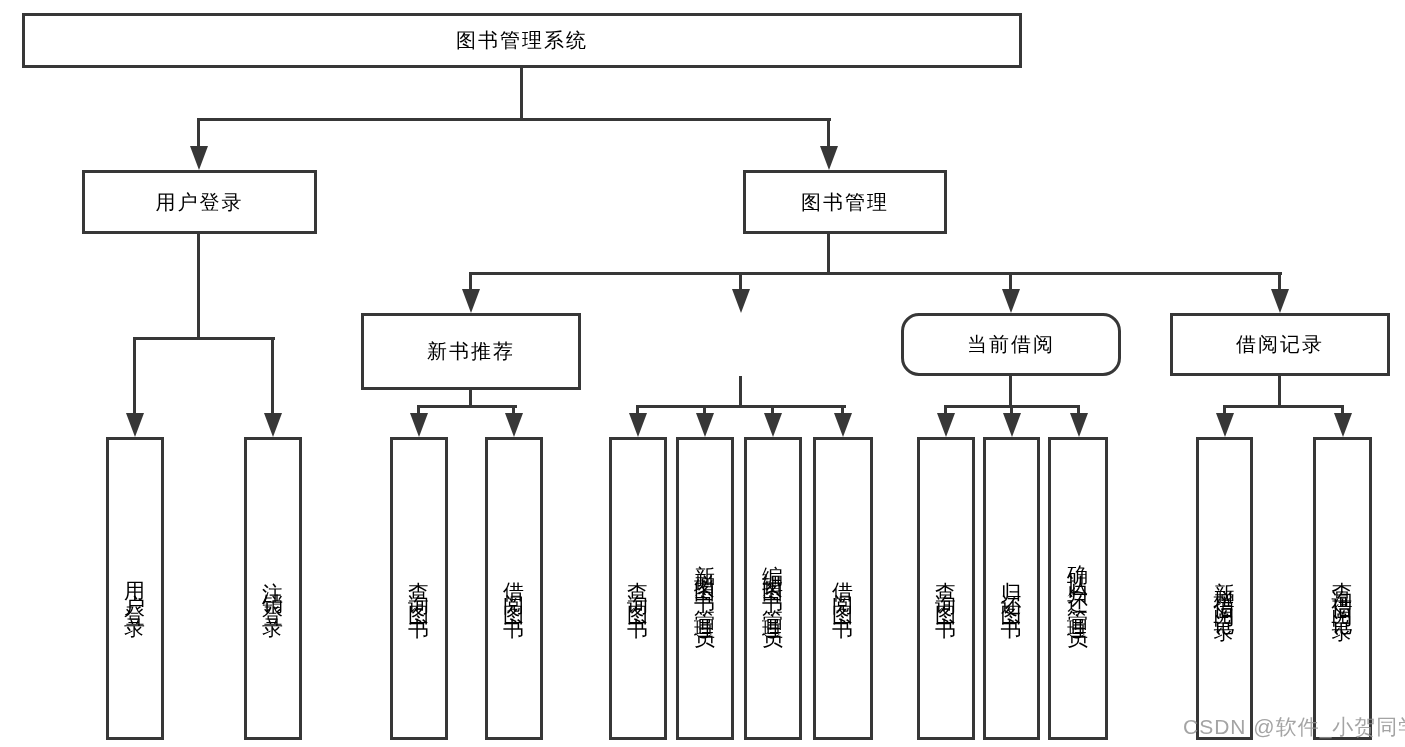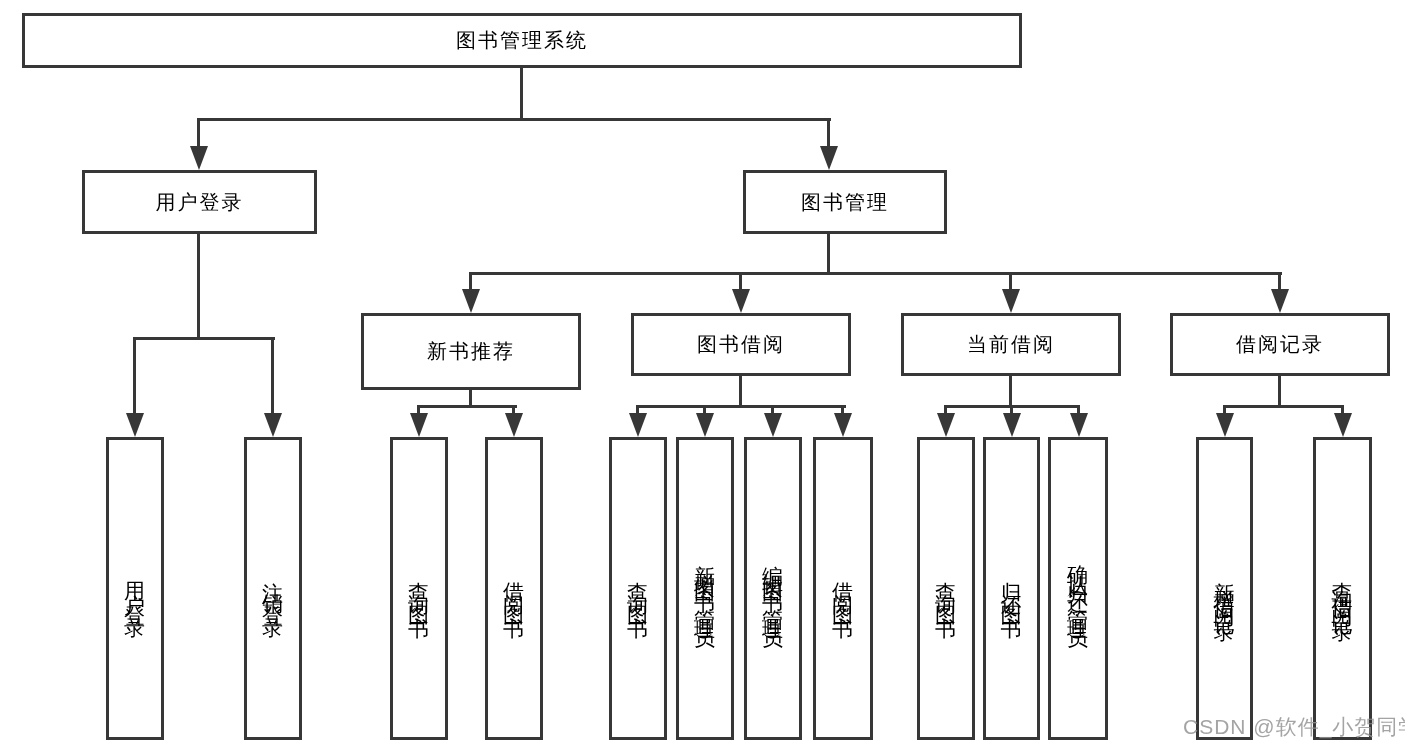--- a/index.html
+++ b/index.html
@@ -60,22 +60,21 @@
   <div class="vl" style="left:469px; top:272px; height:21px;"></div>
   <div class="arrow" style="left:462px; top:289px;"></div>
   <div class="vl" style="left:739px; top:272px; height:21px;"></div>
   <div class="arrow" style="left:732px; top:289px;"></div>
   <div class="vl" style="left:1009px; top:272px; height:21px;"></div>
   <div class="arrow" style="left:1002px; top:289px;"></div>
   <div class="vl" style="left:1278px; top:272px; height:21px;"></div>
   <div class="arrow" style="left:1271px; top:289px;"></div>
 
   <div class="node" style="left:361px; top:313px; width:220px; height:77px;">新书推荐</div>
-  <div class="node" style="left:631px; top:313px; width:220px; height:63px;">图书借阅</div>
-  <div class="node" style="left:901px; top:313px; width:220px; height:63px;">当前借阅</div>
+  <div class="node" style="left:901px; top:313px; width:220px; height:63px;border-radius:18px;">当前借阅</div>
   <div class="node" style="left:1170px; top:313px; width:220px; height:63px;">借阅记录</div>
 
   <div class="vl" style="left:469px; top:376px; height:32px;"></div>
   <div class="hl" style="left:417px; top:405px; width:100px;"></div>
   <div class="vl" style="left:417px; top:405px; height:11px;"></div>
   <div class="arrow" style="left:410px; top:413px;"></div>
   <div class="vl" style="left:512px; top:405px; height:11px;"></div>
   <div class="arrow" style="left:505px; top:413px;"></div>
 
   <div class="vl" style="left:739px; top:376px; height:32px;"></div>

